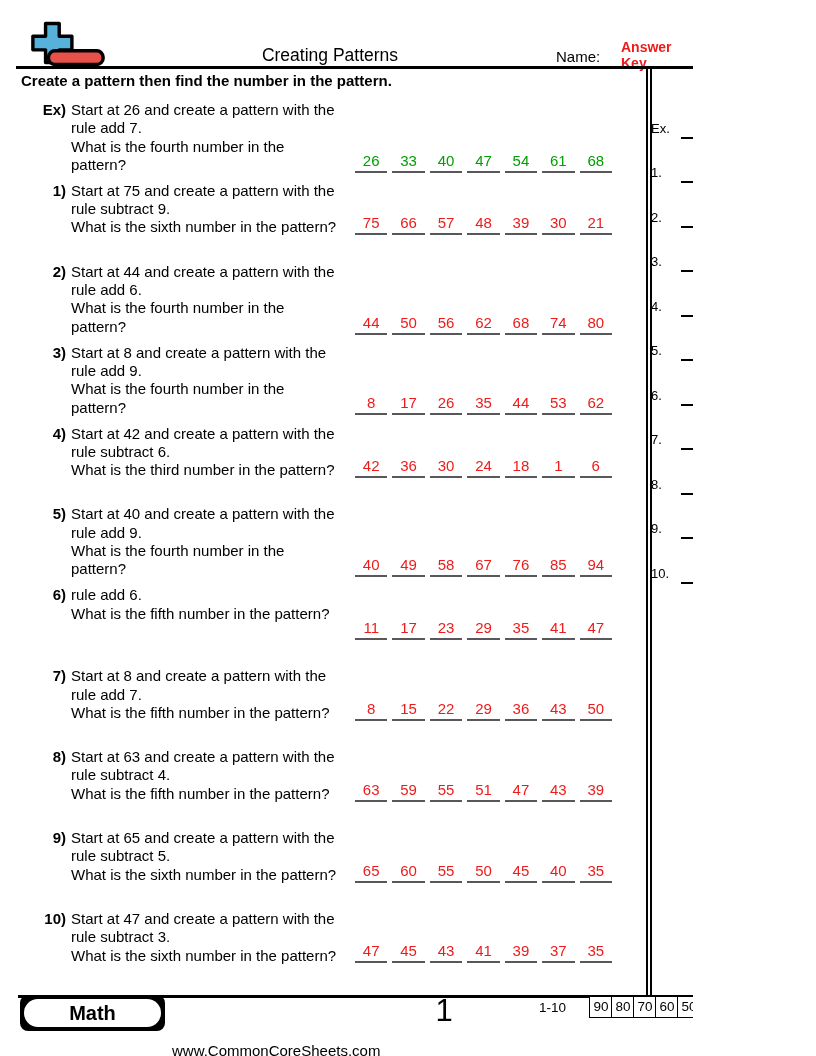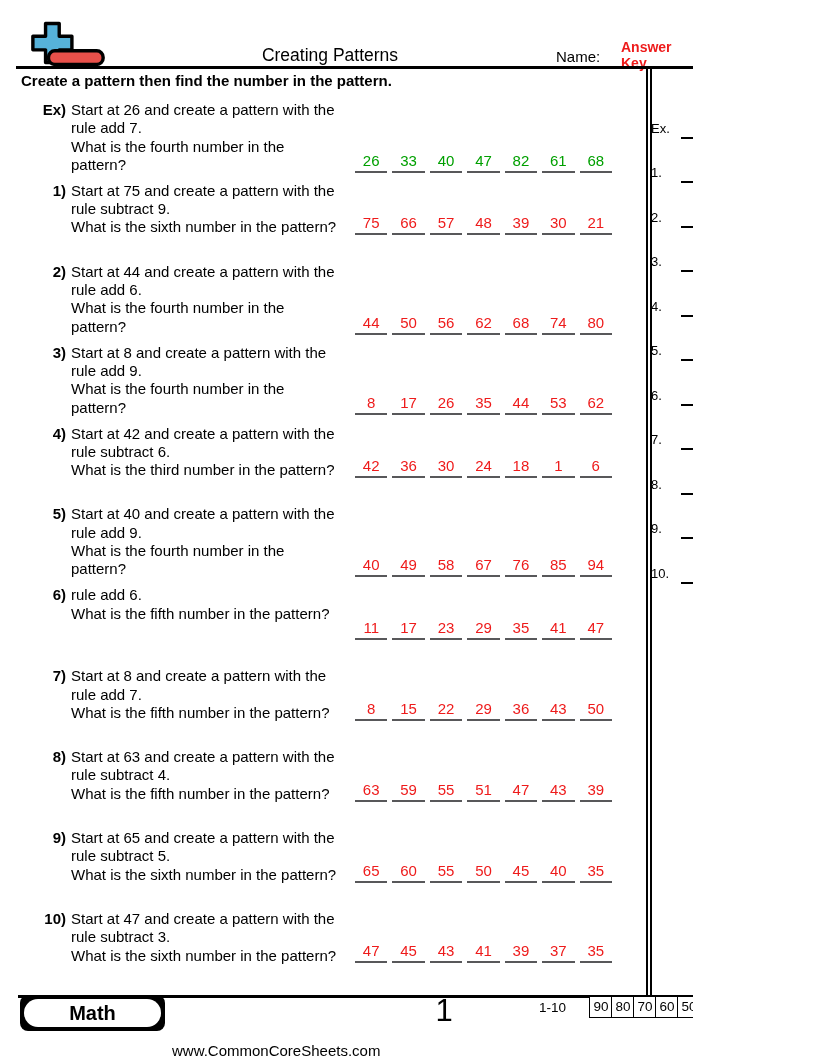--- a/index.html
+++ b/index.html
@@ -128,21 +128,21 @@
           <div class="pline">Start at 26 and create a pattern with the</div>
           <div class="pline">rule add 7.</div>
           <div class="pline">What is the fourth number in the</div>
           <div class="pline">pattern?</div>
         </div>
         <div class="seq green">
           <span class="cell">26</span>
           <span class="cell">33</span>
           <span class="cell">40</span>
           <span class="cell">47</span>
-          <span class="cell">82</span>
+          <span class="cell">54</span>
           <span class="cell">61</span>
           <span class="cell">68</span>
         </div>
       </div>
       <div class="problem l3">
         <div class="pnum">1)</div>
         <div class="ptext">
           <div class="pline">Start at 75 and create a pattern with the</div>
           <div class="pline">rule subtract 9.</div>
           <div class="pline">What is the sixth number in the pattern?</div>

